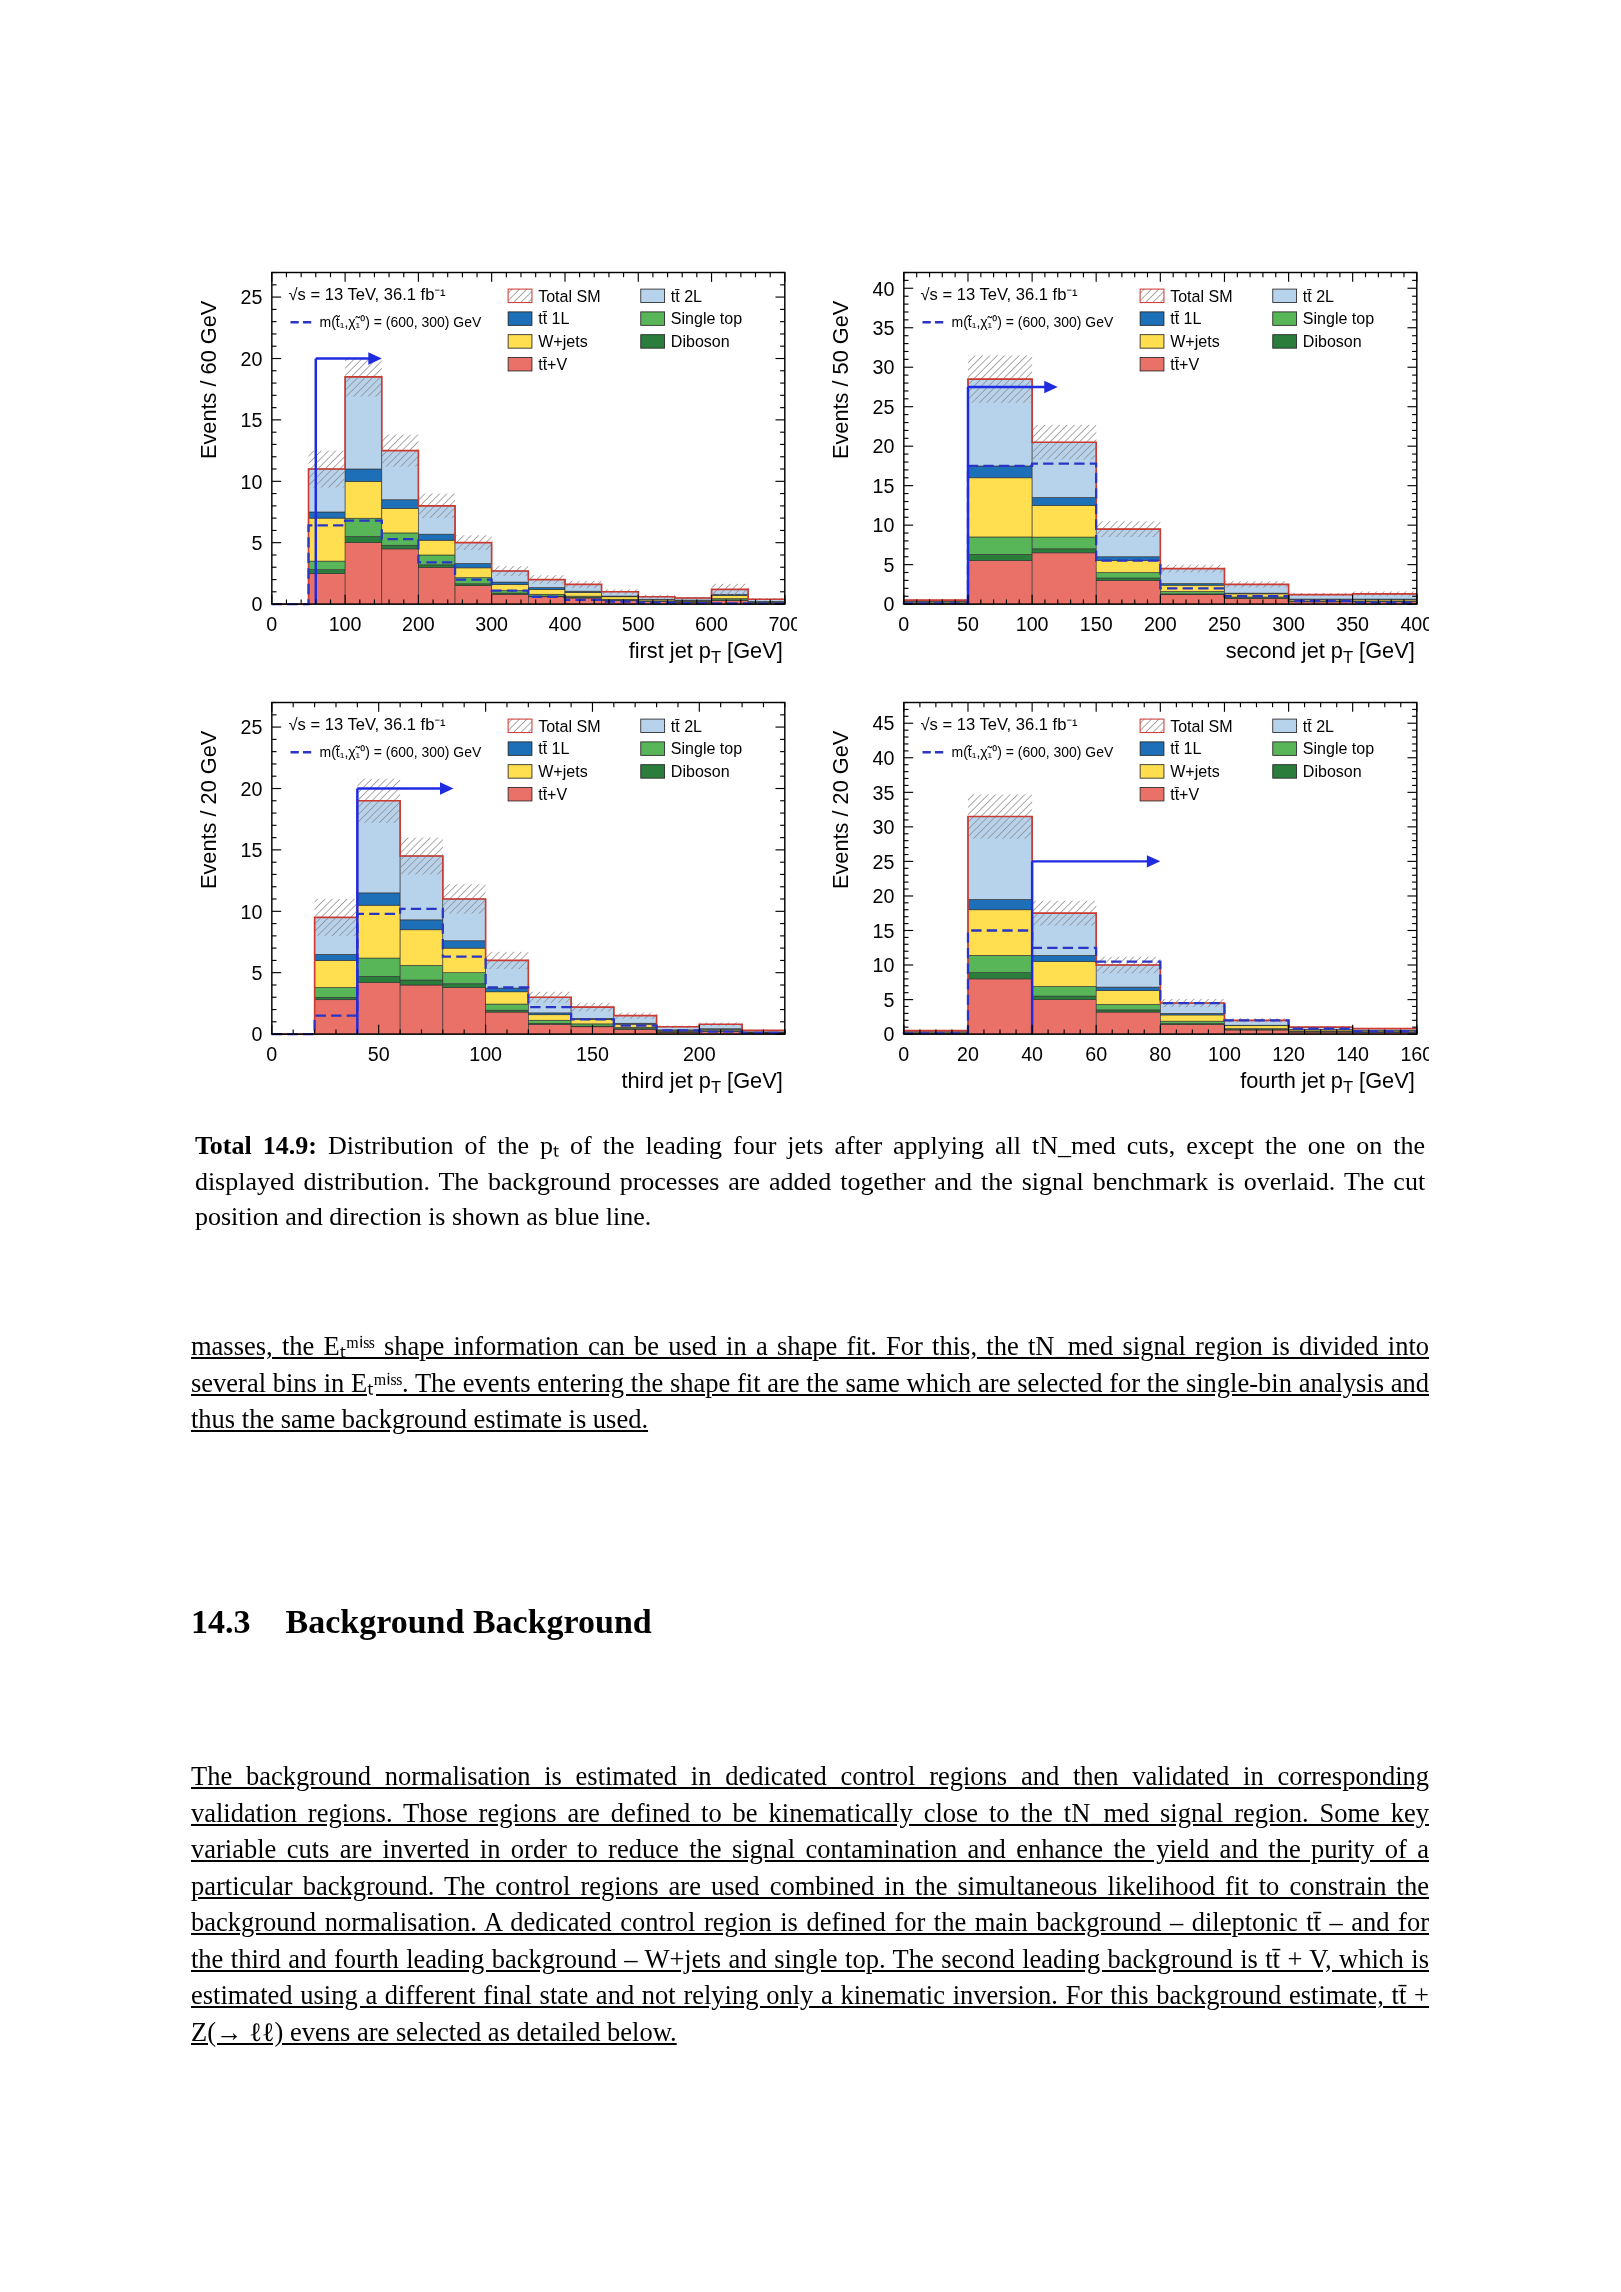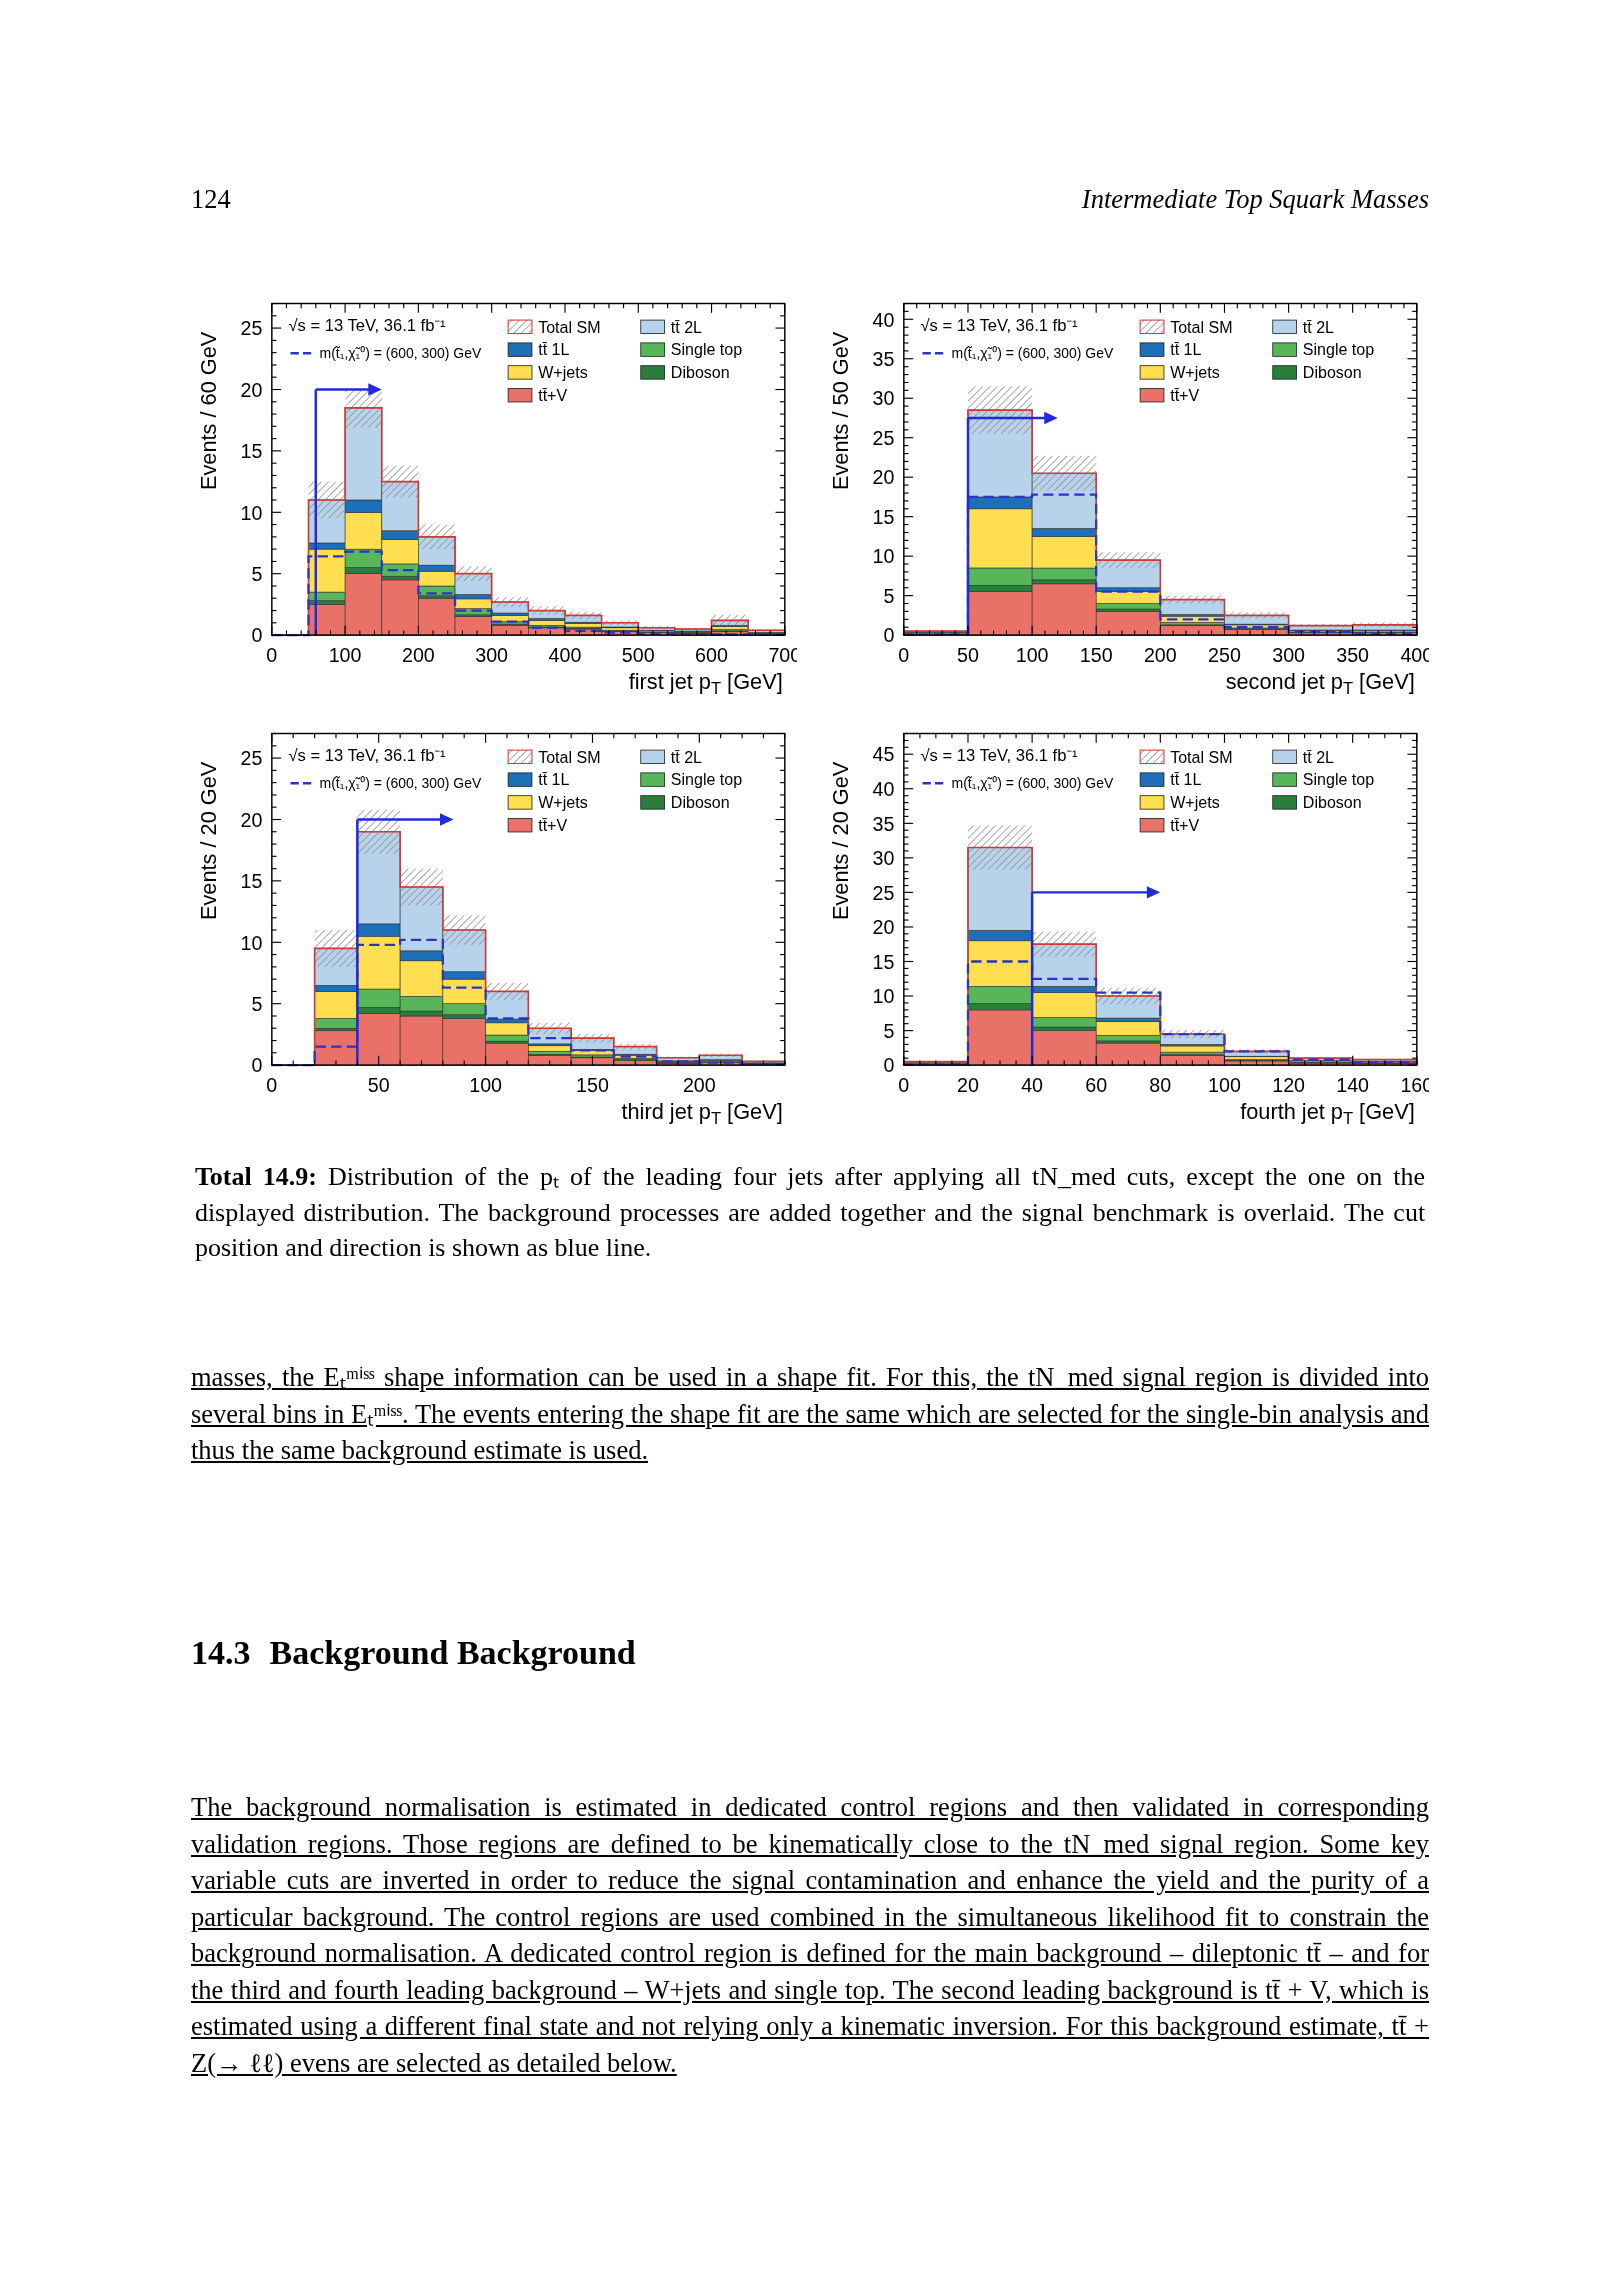--- a/index.html
+++ b/index.html
@@ -18,32 +18,28 @@
   .chart svg{display:block;width:100%;height:auto;}
   .chart text{font-family:"Liberation Sans", sans-serif;}
   .caption{margin:25.5px 3.9px 0 3.9px;font-size:26px;line-height:1.36;text-align:justify;}
   .caption-label{font-weight:bold;}
   .body-text{font-size:26.5px;line-height:1.38;text-align:justify;margin:0;text-decoration:underline;}
   .para-shape-fit{margin-top:94px;}
   .section-heading{
     margin:165px 0 0 0;font-size:34px;font-weight:bold;
     font-family:"Liberation Serif", serif;
   }
-  .section-heading .section-number{margin-right:19px;}
+  .section-heading .section-number{margin-right:35px;}
   .para-background{margin-top:117px;}
 </style>
 </head>
 <body>
 
 <div class="page">
 
-  <div class="running-header">
-    <span>124</span>
-    <span class="header-title">Intermediate Top Squark Masses</span>
-  </div>
 
   <div class="figure">
     <div class="plots-grid">
       <div class="chart">
           <svg viewBox="0 0 585 400" xmlns="http://www.w3.org/2000/svg">
             <defs>
               <pattern id="hatch-first-jet-pt" patternUnits="userSpaceOnUse" width="5" height="5" patternTransform="rotate(45)">
                 <line x1="0" y1="0" x2="0" y2="5" stroke="#8f8a8a" stroke-width="1.4"></line>
               </pattern>
             </defs>

